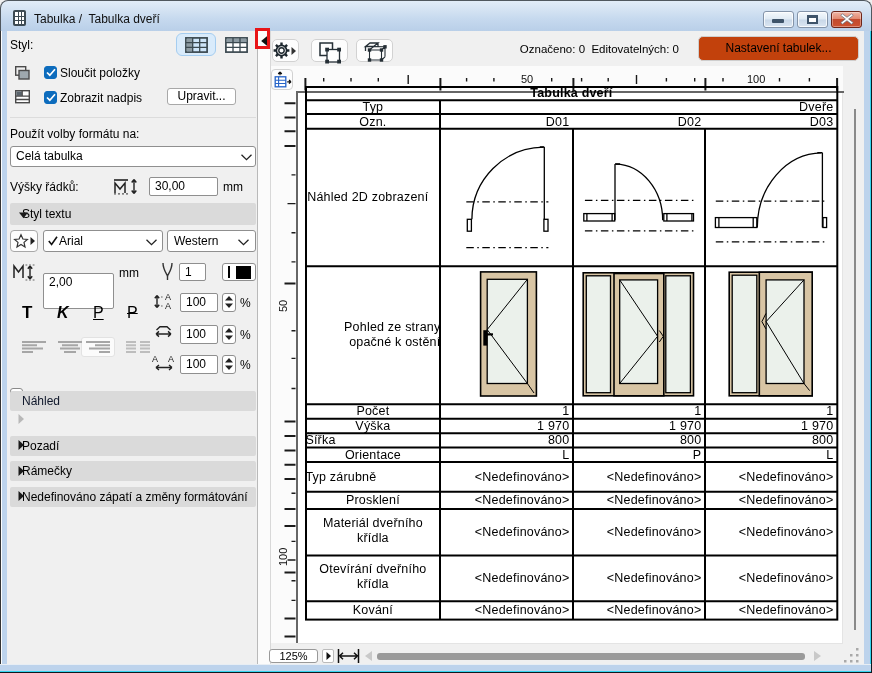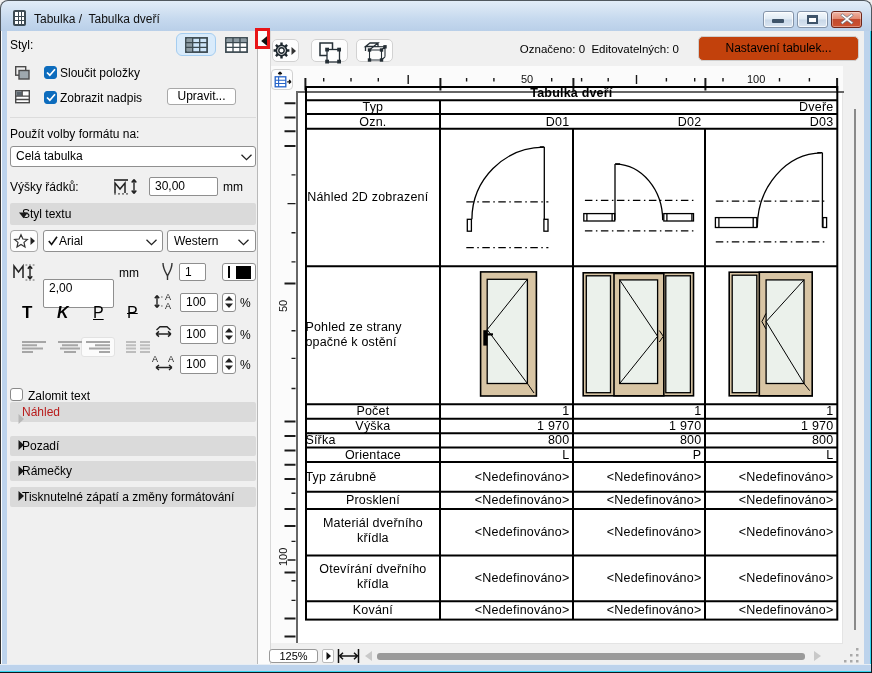--- a/index.html
+++ b/index.html
@@ -118,21 +118,21 @@
 <div class="dd" style="left:167px;top:230px;width:89px;height:22px;line-height:20px"><span style="margin-left:6px">Western</span></div>
 <svg style="left:238px;top:239px" width="11" height="7" viewBox="0 0 11 7">
     <polyline points="0.5,0.8 5.5,5.6 10.5,0.8" fill="none" stroke="#222" stroke-width="1.3"></polyline>
   </svg>
 
 <svg style="left:13px;top:264px" width="24" height="17" viewBox="0 0 24 17">
 <path d="M1 14 V2 L5.5 8 L10 2 V14" stroke="#222" stroke-width="1.5" fill="none"></path>
 <path d="M17 2 V15 M17 2 L14.8 4.8 M17 2 L19.2 4.8 M17 15 L14.8 12.2 M17 15 L19.2 12.2" stroke="#222" stroke-width="1.4" fill="none"></path>
 <path d="M12.5 1 H22 M12.5 16 H22" stroke="#666" stroke-width="1" stroke-dasharray="1.8 1.8"></path>
 </svg>
-<div class="inp" style="left:43px;top:279px;width:71px;height:29px">2,00</div>
+<div class="inp" style="left:43px;top:273px;width:71px;height:36px">2,00</div>
 <div class="lbl" style="left:119px;top:266px">mm</div>
 <svg style="left:162px;top:262px" width="11" height="19" viewBox="0 0 11 19">
 <path d="M1 1 C1 7 4 11 5.5 14 C7 11 10 7 10 1" stroke="#333" stroke-width="1.4" fill="none"></path>
 <path d="M5.5 14 V18" stroke="#333" stroke-width="1.4"></path>
 </svg>
 <div class="inp" style="left:179px;top:263px;width:27px;height:18px">1</div>
 <div class="a" style="left:222px;top:263px;width:34px;height:18px;background:#fff;border:1px solid #8f8f8f;border-radius:3px"></div>
 <div class="a" style="left:228px;top:266px;width:1.5px;height:12px;background:#000"></div>
 <div class="a" style="left:236px;top:265.5px;width:15px;height:13px;background:#000"></div>
 
@@ -188,33 +188,33 @@
 <div class="a spin" style="left:222px;top:354.5px;width:14px;height:19px;background:#fff;border:1px solid #8f8f8f;border-radius:3px"></div>
 <svg style="left:225px;top:358px" width="8" height="12" viewBox="0 0 8 12">
     <polygon points="4,0 8,4.6 0,4.6" fill="#222"></polygon>
     <polygon points="4,12 8,7.4 0,7.4" fill="#222"></polygon>
   </svg>
 <div class="lbl" style="left:240px;top:358px">%</div>
 
 <div class="cb cboff" style="left:10px;top:388px"></div>
 <div class="lbl" style="left:28px;top:389px">Zalomit text</div>
 
-<div class="bar" style="top:402px;color:#b91c1c"><span>Náhled</span></div>
+<div class="bar" style="top:391px;color:#0f172a"><span>Náhled</span></div>
 <svg style="left:18px;top:414px" width="6" height="10" viewBox="0 0 6 10">
     <polygon points="0.5,0 6,5 0.5,10" fill="#b8b8b8"></polygon>
   </svg>
 <div class="bar" style="top:435.5px"><span>Pozadí</span></div>
 <svg style="left:18px;top:440px" width="6" height="10" viewBox="0 0 6 10">
     <polygon points="0.5,0 6,5 0.5,10" fill="#1a1a1a"></polygon>
   </svg>
 <div class="bar" style="top:461px"><span>Rámečky</span></div>
 <svg style="left:18px;top:465.5px" width="6" height="10" viewBox="0 0 6 10">
     <polygon points="0.5,0 6,5 0.5,10" fill="#1a1a1a"></polygon>
   </svg>
-<div class="bar" style="top:486.5px"><span>Tisknutelné zápatí a změny formátování</span></div>
+<div class="bar" style="top:486.5px"><span>Nedefinováno zápatí a změny formátování</span></div>
 <svg style="left:18px;top:491px" width="6" height="10" viewBox="0 0 6 10">
     <polygon points="0.5,0 6,5 0.5,10" fill="#1a1a1a"></polygon>
   </svg>
 
 <div class="a" style="left:257px;top:31px;width:1px;height:633px;background:#b9b9b9"></div>
 <div class="a" style="left:258px;top:31px;width:13px;height:633px;background:#fbfbfb"></div>
 <div class="a" style="left:270px;top:31px;width:1px;height:633px;background:#d8d8d8"></div>
 <svg style="left:260.5px;top:35.5px" width="6.5" height="10" viewBox="0 0 6.5 10">
     <polygon points="6.2,0 6.2,10 0.2,5" fill="#111"></polygon>
   </svg>
@@ -321,21 +321,21 @@
 </g>
 </svg>
 <div class="a" style="left:0;top:1px;width:532px;height:13px;text-align:center;line-height:13px;font-weight:bold;font-size:12.5px">Tabulka dveří</div>
 <div class="a" style="left:0;top:15px;width:135px;text-align:center;line-height:13px">Typ</div>
 <div class="a" style="left:135px;top:15px;width:393px;text-align:right;line-height:13px">Dveře</div>
 <div class="a" style="left:0;top:29px;width:135px;text-align:center;line-height:14px">Ozn.</div>
 <div class="a" style="left:135px;top:29px;width:129px;text-align:right;line-height:14px">D01</div>
 <div class="a" style="left:268px;top:29px;width:128px;text-align:right;line-height:14px">D02</div>
 <div class="a" style="left:400px;top:29px;width:128px;text-align:right;line-height:14px">D03</div>
 <div class="a" style="left:0;top:104px;width:123px;text-align:right">Náhled 2D zobrazení</div>
-<div class="a" style="left:0;top:234px;width:135px;text-align:left;line-height:15px">Pohled ze strany<br>opačné k ostění</div>
+<div class="a" style="left:0;top:234px;width:135px;text-align:right;line-height:15px">Pohled ze strany<br>opačné k ostění</div>
 <div class="a" style="left:0;top:319px;width:135px;text-align:center;line-height:13px">Počet</div>
 <div class="a" style="left:135px;top:319px;width:129px;text-align:right;line-height:13px">1</div>
 <div class="a" style="left:268px;top:319px;width:128px;text-align:right;line-height:13px">1</div>
 <div class="a" style="left:400px;top:319px;width:128px;text-align:right;line-height:13px">1</div>
 <div class="a" style="left:0;top:333.5px;width:135px;text-align:center;line-height:13px">Výška</div>
 <div class="a" style="left:135px;top:333.5px;width:129px;text-align:right;line-height:13px">1 970</div>
 <div class="a" style="left:268px;top:333.5px;width:128px;text-align:right;line-height:13px">1 970</div>
 <div class="a" style="left:400px;top:333.5px;width:128px;text-align:right;line-height:13px">1 970</div>
 <div class="a" style="left:0;top:348px;width:135px;text-align:left;line-height:13px">Šířka</div>
 <div class="a" style="left:135px;top:348px;width:129px;text-align:right;line-height:13px">800</div>

